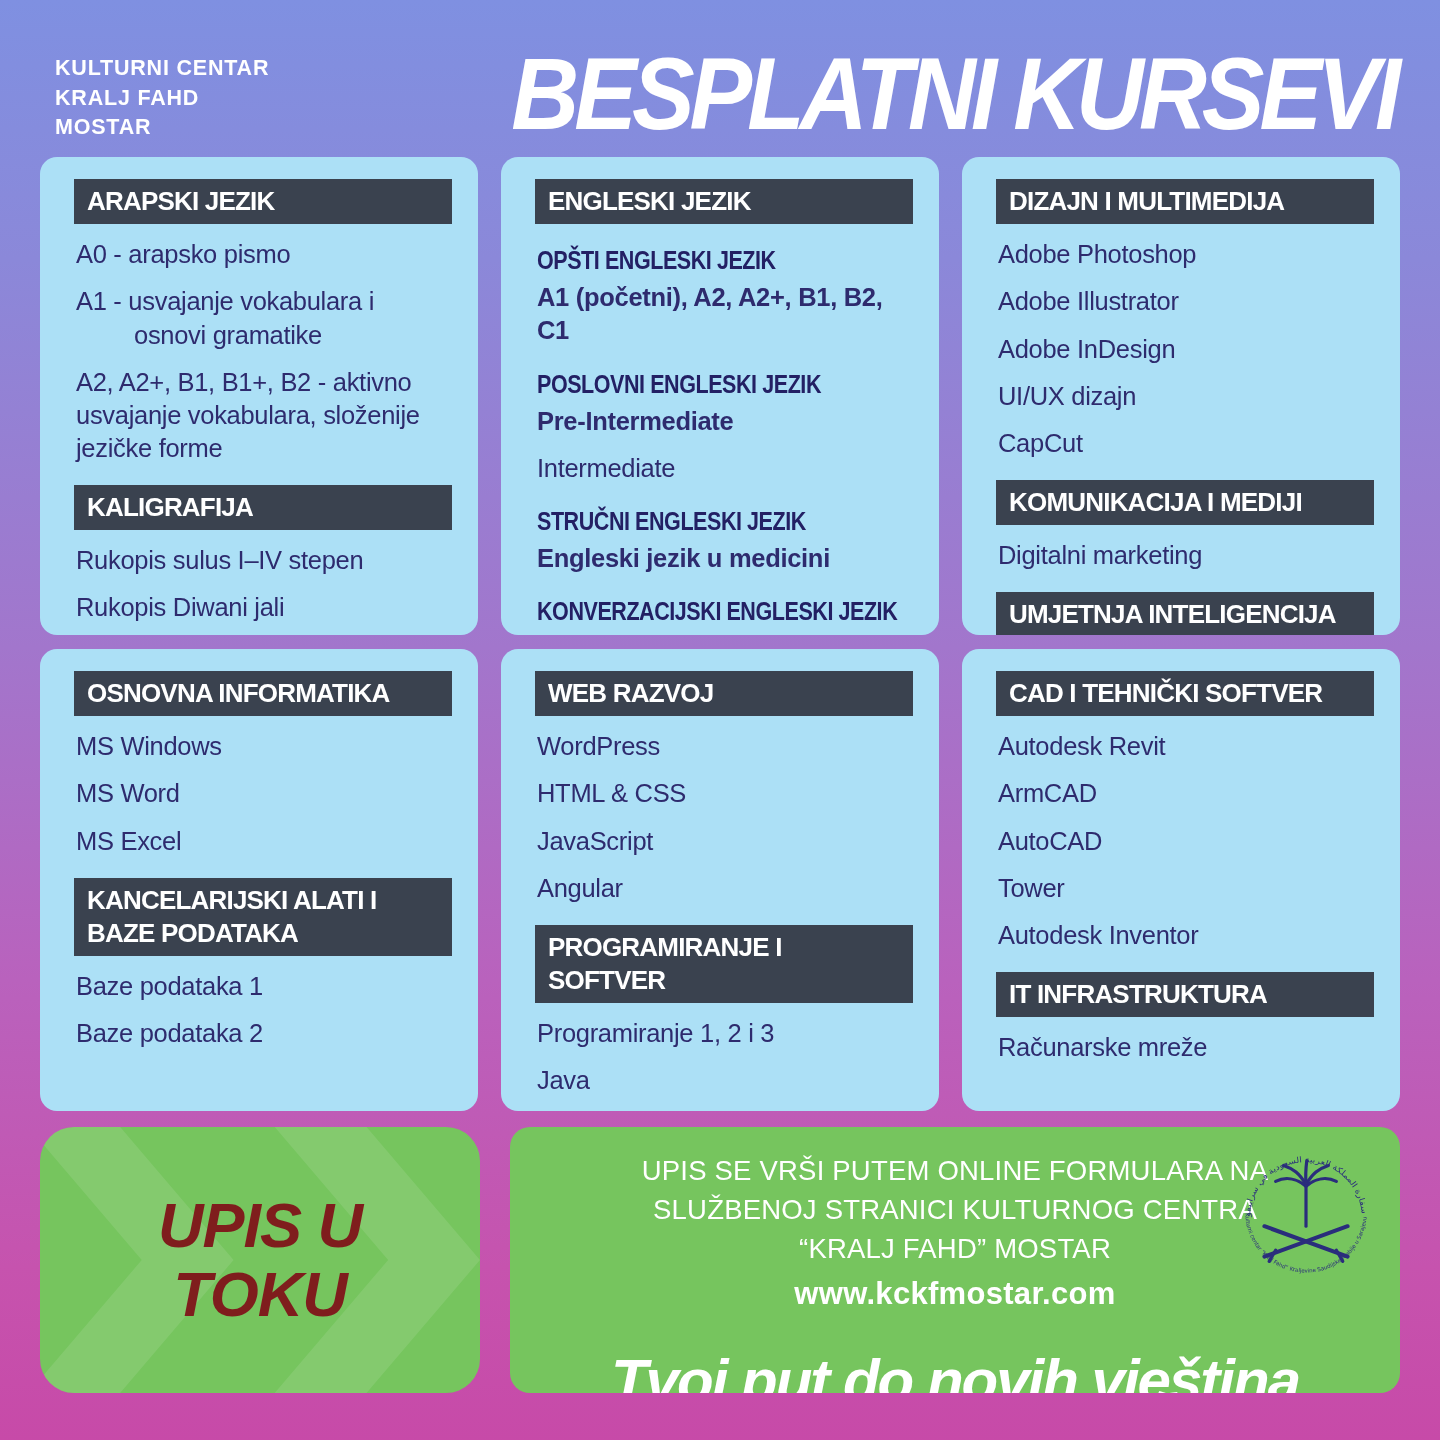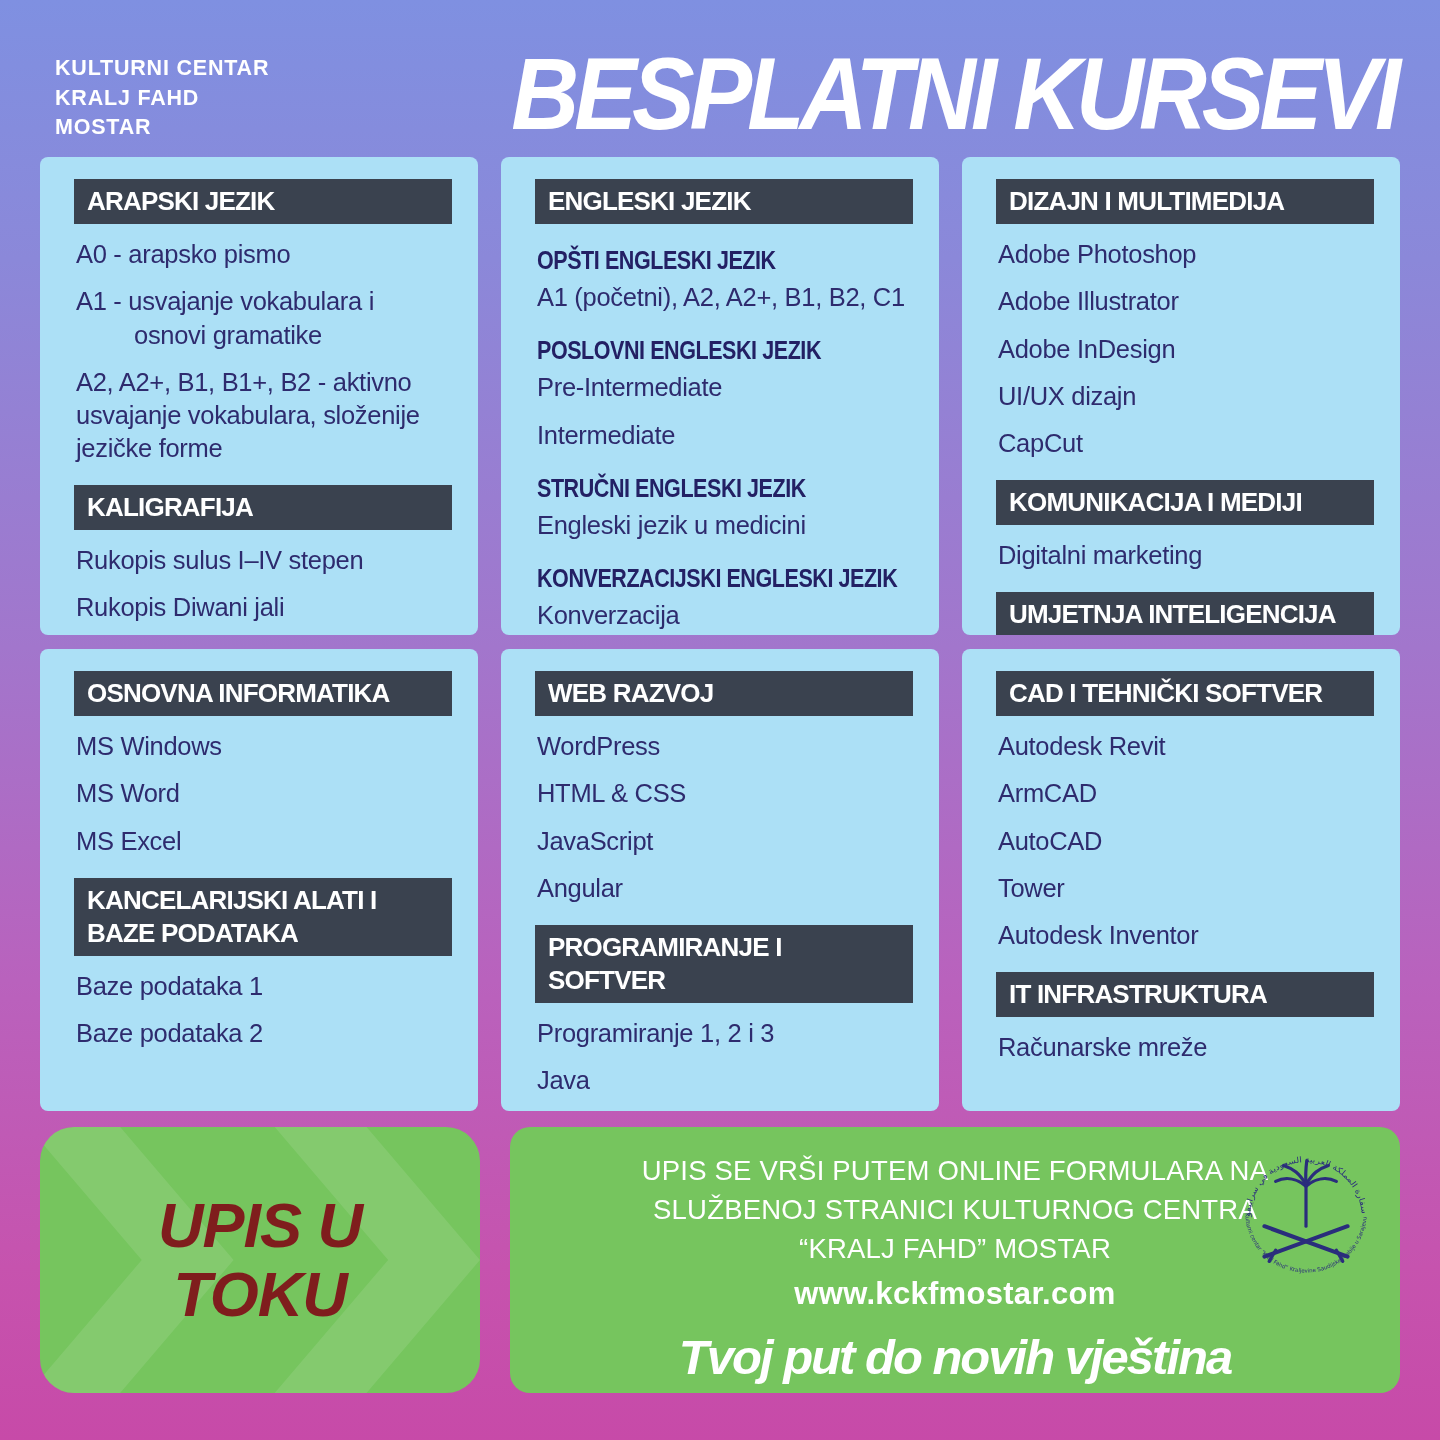--- a/index.html
+++ b/index.html
@@ -12,33 +12,33 @@
   .brand{color:#fff;font-weight:bold;font-size:21.5px;line-height:1.38;letter-spacing:.8px;padding-top:8px;}
   .title{
     margin:0 0 0 auto;color:#fff;font-weight:bold;font-style:italic;
     font-size:94px;line-height:.95;letter-spacing:-5px;white-space:nowrap;
     transform:scaleY(1.08);transform-origin:top right;
   }
   .cards{
     display:grid;grid-template-columns:repeat(3,1fr);grid-template-rows:478px 462px;
     gap:14px 23px;margin:14px 40px 0 40px;
   }
-  .card{background:#ace0f6;border-radius:8px;padding:14px 26px 20px 34px;overflow:hidden;}
+  .card{background:#ace0f6;border-radius:17px;padding:14px 26px 20px 34px;overflow:hidden;}
   .bar{
     background:#3a424f;color:#fff;font-weight:bold;font-size:26px;letter-spacing:-.8px;
     line-height:1.28;padding:6px 13px;margin:20px 0 6px;
   }
   .card .bar:first-child{margin-top:8px;}
   .item{color:#2e2b6e;font-size:25.5px;letter-spacing:-.3px;line-height:1.3;margin:14px 0 14px 2px;}
   .item .cont{padding-left:58px;}
   .subheader{
     color:#232064;font-weight:bold;font-size:25px;letter-spacing:-.5px;white-space:nowrap;
     margin:22px 0 0 2px;transform:scaleX(.86);transform-origin:left center;
   }
-  .subheader + .item{margin-top:6px;}
+  .subheader + .item{margin-top:6px;font-weight:bold;}
   .bottom{display:grid;grid-template-columns:440px 1fr;gap:30px;margin:16px 40px 0 40px;height:266px;}
   .badge{
     position:relative;background:#76c55e;border-radius:34px;overflow:hidden;
     display:flex;align-items:center;justify-content:center;
   }
   .chevron{
     position:absolute;top:-22%;width:58%;height:144%;
     background:rgba(255,255,255,.10);
     clip-path:polygon(0 0,36% 0,100% 50%,36% 100%,0 100%,64% 50%);
   }
@@ -47,21 +47,21 @@
   .badge-text{
     position:relative;color:#7f1d1d;font-weight:bold;font-style:italic;text-align:center;
     font-size:63px;line-height:1.1;letter-spacing:-1px;
   }
   .info{
     position:relative;background:#76c55e;border-radius:20px;overflow:hidden;
     color:#fff;text-align:center;padding:24px 30px 14px;
   }
   .info .line{font-size:27.5px;line-height:1.42;letter-spacing:.2px;}
   .info .url{font-size:31px;font-weight:bold;margin-top:8px;letter-spacing:.3px;}
-  .info .tag{font-size:49px;font-weight:bold;font-style:italic;letter-spacing:-2px;margin-top:20px;line-height:1.05;}
+  .info .tag{font-size:60px;font-weight:bold;font-style:italic;letter-spacing:-2px;margin-top:37px;line-height:1.05;}
   .logo{position:absolute;right:14px;top:8px;width:160px;height:160px;}
 </style>
 </head>
 <body>
 
 <div class="page">
 
   <header class="header">
     <div class="brand">
       <div>KULTURNI CENTAR</div>

